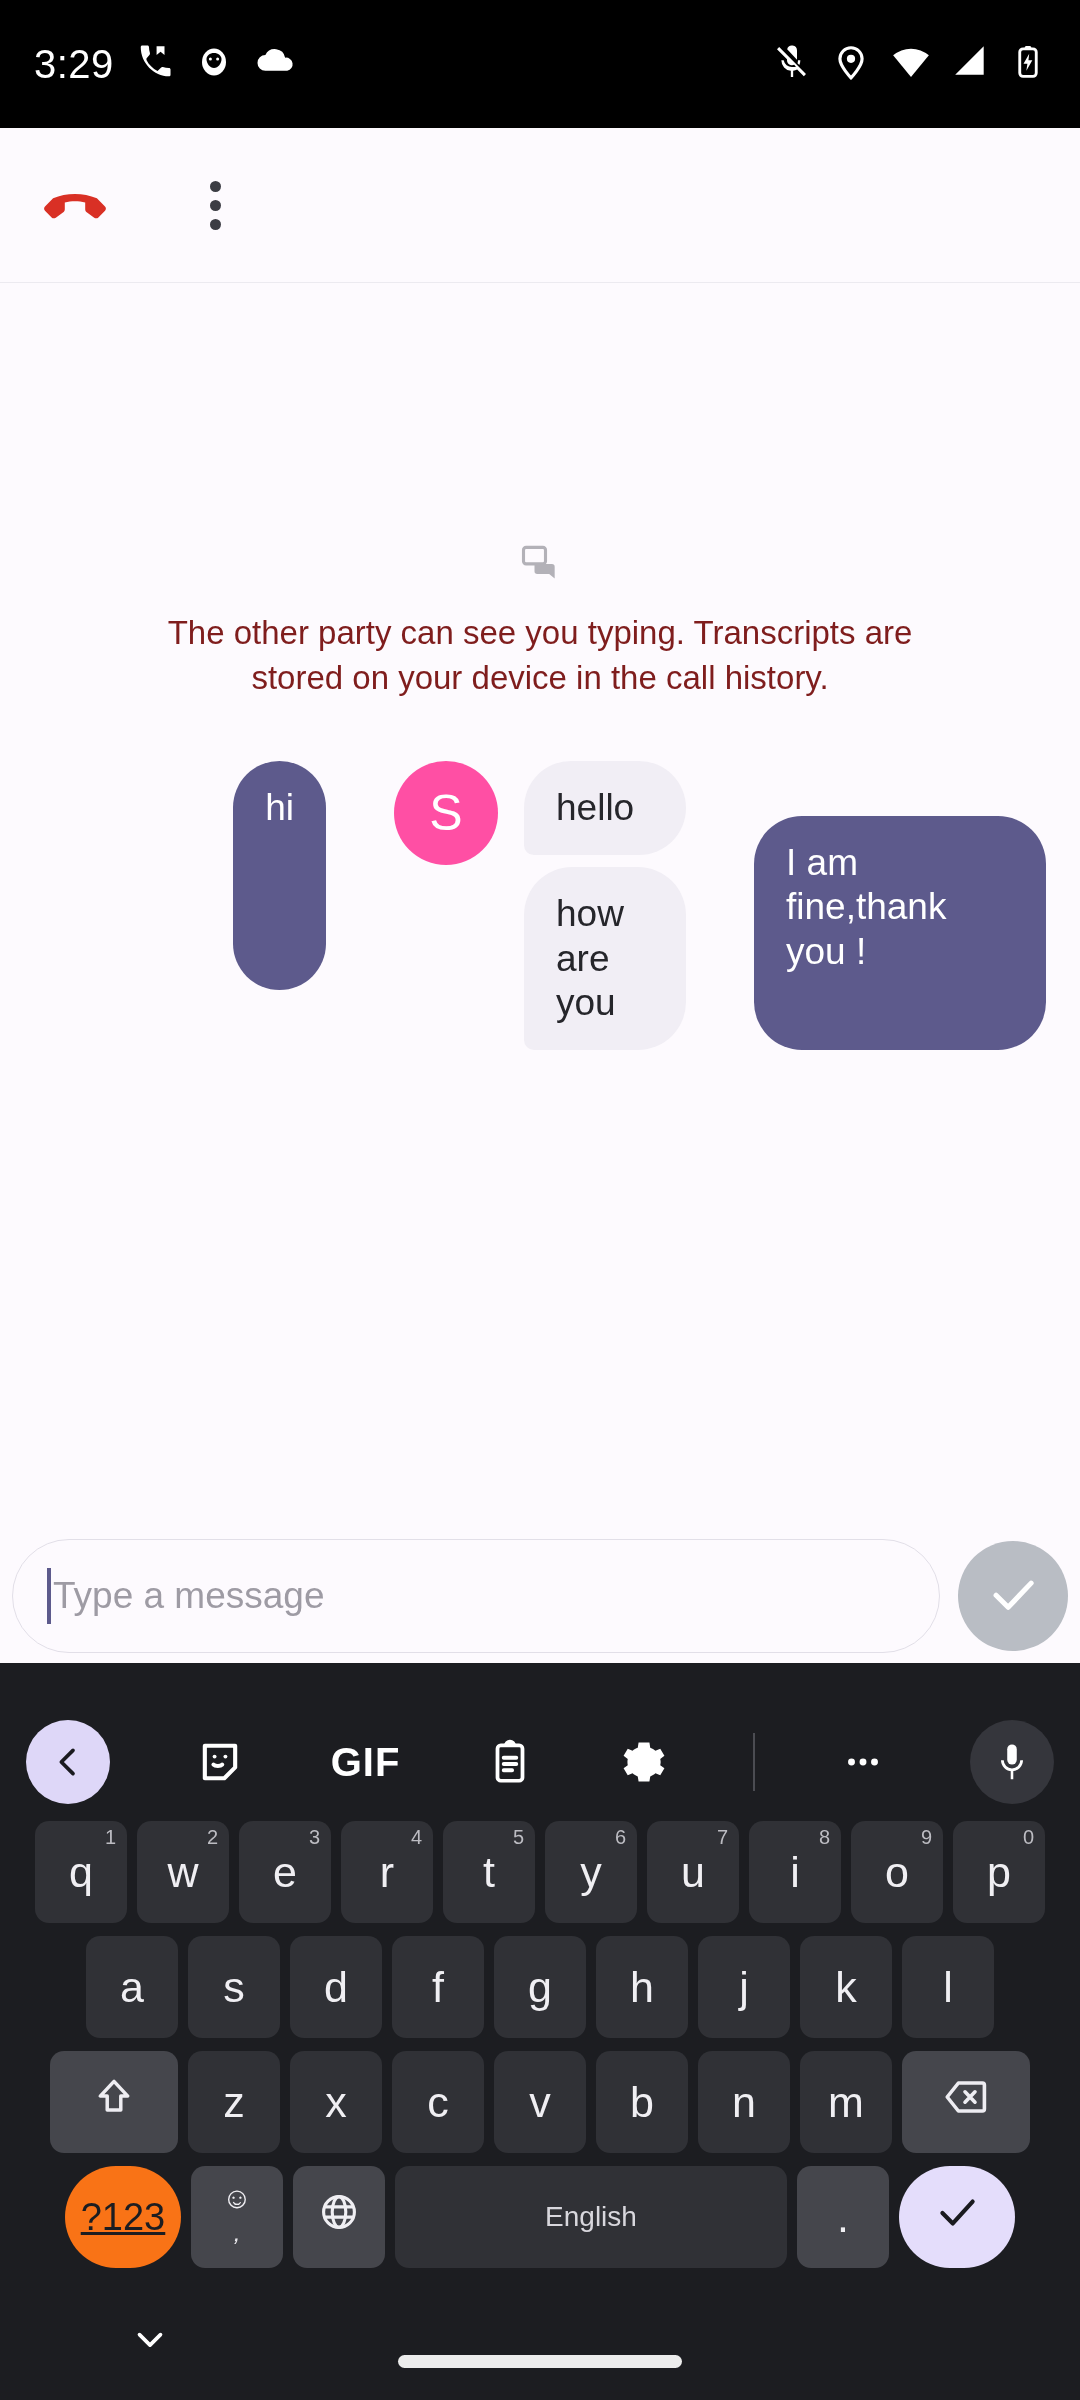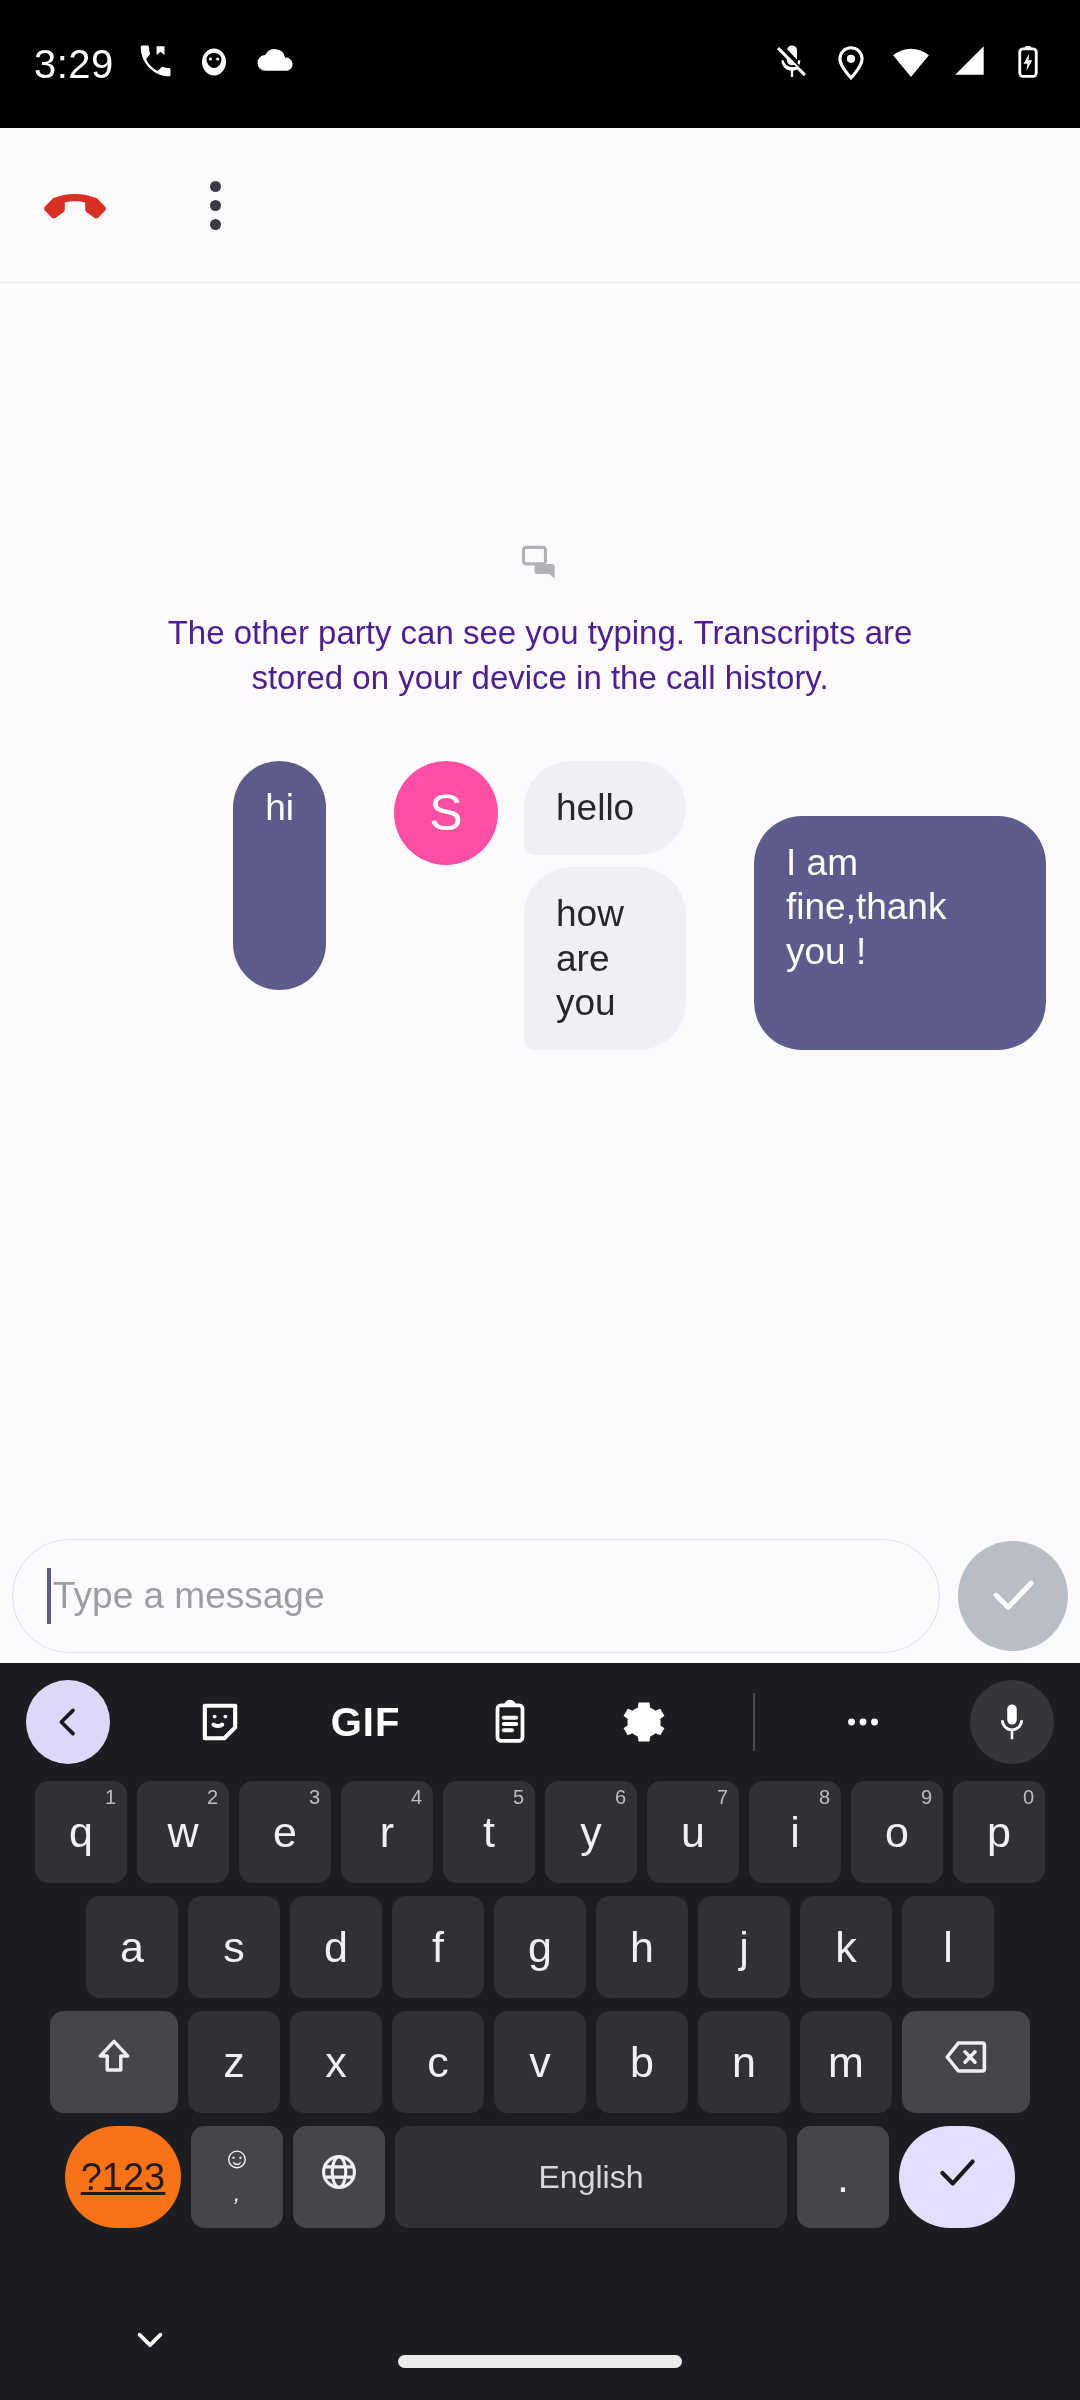--- a/index.html
+++ b/index.html
@@ -58,21 +58,21 @@
     background: #fdfafe;
     display: flex; flex-direction: column;
   }
   .notice {
     margin-top: 258px;
     display: flex; flex-direction: column; align-items: center;
   }
   .notice-text {
     margin-top: 22px;
     width: 780px; text-align: center;
-    font-size: 33px; line-height: 1.36; color: #4c1d95;
+    font-size: 33px; line-height: 1.36; color: #7f1d1d;
   }
 
   .msgs { margin-top: 60px; display: flex; flex-direction: row; }
   .row { display: flex; width: 1080px; padding: 0 34px; }
   .row.out { justify-content: flex-end; }
   .row.in { justify-content: flex-start; align-items: flex-start; }
 
   .avatar {
     width: 104px; height: 104px; min-width: 104px;
     border-radius: 50%; background: #ff4fa4;
@@ -126,21 +126,21 @@
   }
 
   
   .keyboard {
     position: absolute; top: 1663px; left: 0;
     width: 1080px; height: 737px;
     background: #1c1d21;
   }
   .kbtoolbar {
     height: 118px; display: flex; align-items: center;
-    padding: 0 26px; gap: 0;
+    padding: 0 26px; gap: 0; margin-top: 40px;
   }
   .tb-item {
     display: flex; align-items: center; justify-content: center;
     height: 84px;
   }
   .tb-back {
     width: 84px; height: 84px; border-radius: 50%;
     background: #ded7f8;
   }
   .tb-gap { flex: 1; }
@@ -156,21 +156,21 @@
     width: 92px; height: 102px;
     background: #303136; border-radius: 14px;
     display: flex; align-items: center; justify-content: center;
     color: #f0eff3; font-size: 43px;
   }
   .key .num {
     position: absolute; top: 5px; right: 11px;
     font-size: 20px; color: #bcbcc2;
   }
   .key.wide { width: 128px; background: #45464c; }
-  .key.space { width: 392px; background: #303136; font-size: 32px; color: #d8d7dd; }
+  .key.space { width: 392px; background: #303136; font-size: 28px; color: #d8d7dd; }
   .key.fn { width: 92px; background: #45464c; }
   .key.sym {
     width: 116px; background: #f97316; color: #1c1d21;
     border-radius: 52px; font-size: 38px; text-decoration: underline;
   }
   .key.enter {
     width: 116px; background: #e4ddfb; color: #1a1a1f;
     border-radius: 52px;
   }
   .key.period { width: 92px; background: #45464c; }

